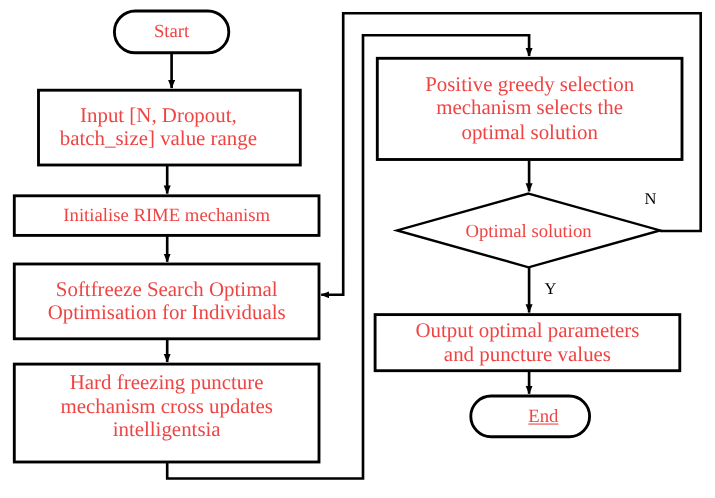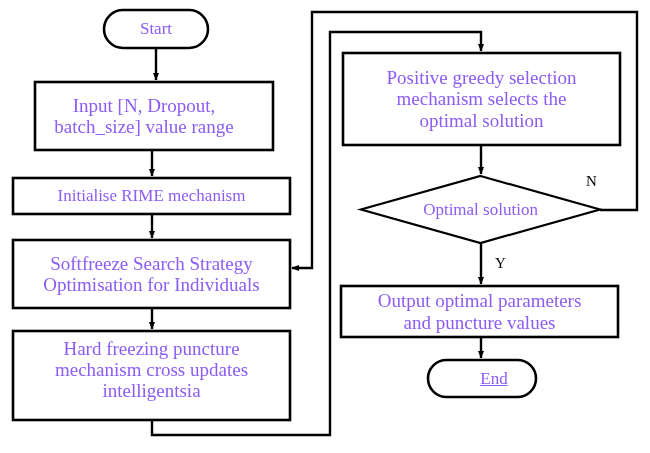--- a/index.html
+++ b/index.html
@@ -24,21 +24,21 @@
     top: 0;
     width: 650px;
     height: 453px;
   }
   .node-label {
     position: absolute;
     display: flex;
     align-items: center;
     justify-content: center;
     text-align: center;
-    color: #8b5cf6;
+    color: #ef4444;
     font-family: "Liberation Serif", "DejaVu Serif", serif;
     line-height: 1.12;
     white-space: pre-line;
     pointer-events: none;
   }
   .edge-label {
     position: absolute;
     color: #000000;
     font-family: "Liberation Serif", "DejaVu Serif", serif;
     font-size: 15px;
@@ -81,21 +81,21 @@
         <rect x="341" y="286" width="277" height="51" fill="#ffffff" stroke="#000000" stroke-width="2.6" stroke-linejoin="miter"></rect>
         <rect x="428" y="360" width="108" height="37" rx="18.5" fill="#ffffff" stroke="#000000" stroke-width="2.6" stroke-linejoin="miter"></rect>
       </g>
   </svg>
 
   <div id="label-layer">
       <div class="node-label t17" style="left: 104px; top: 10px; width: 104px; height: 38px;">Start</div>
       <div class="node-label t16" style="left: 35px; top: 82px; width: 218px; height: 68px;">Input [N, Dropout,
 batch_size] value range</div>
       <div class="node-label t17" style="left: 13px; top: 178px; width: 277px; height: 36px;">Initialise RIME mechanism</div>
-      <div class="node-label t16" style="left: 13px; top: 240px; width: 277px; height: 68px;">Softfreeze Search Strategy
+      <div class="node-label t16" style="left: 13px; top: 240px; width: 277px; height: 68px;">Softfreeze Search Optimal
 Optimisation for Individuals</div>
       <div class="node-label t16" style="left: 13px; top: 331px; width: 277px; height: 77px;">Hard freezing puncture
 mechanism cross updates
 intelligentsia</div>
       <div class="node-label t16" style="left: 343px; top: 53px; width: 277px; height: 92px;">Positive greedy selection
 mechanism selects the
 optimal solution</div>
       <div class="node-label t17" style="left: 361px; top: 176px; width: 239px; height: 67px;">Optimal solution</div>
       <div class="node-label t16" style="left: 341px; top: 286px; width: 277px; height: 51px;">Output optimal parameters
 and puncture values</div>

